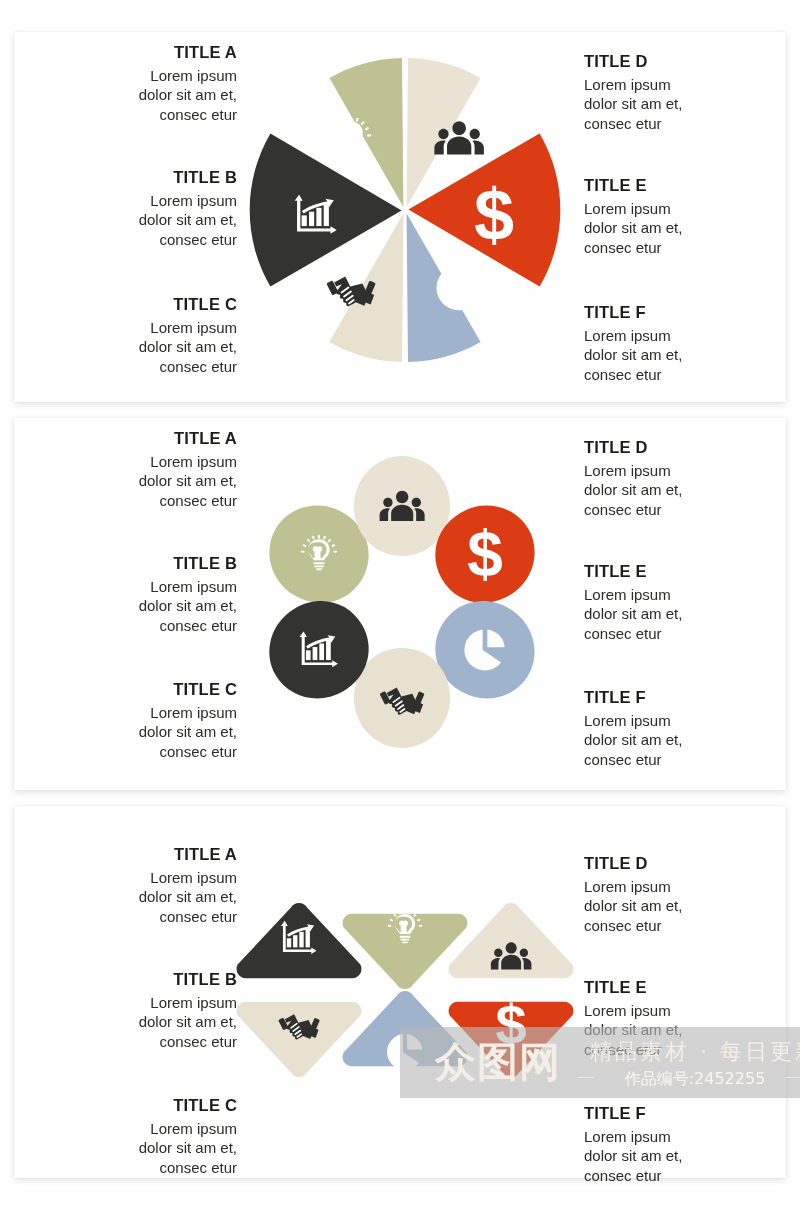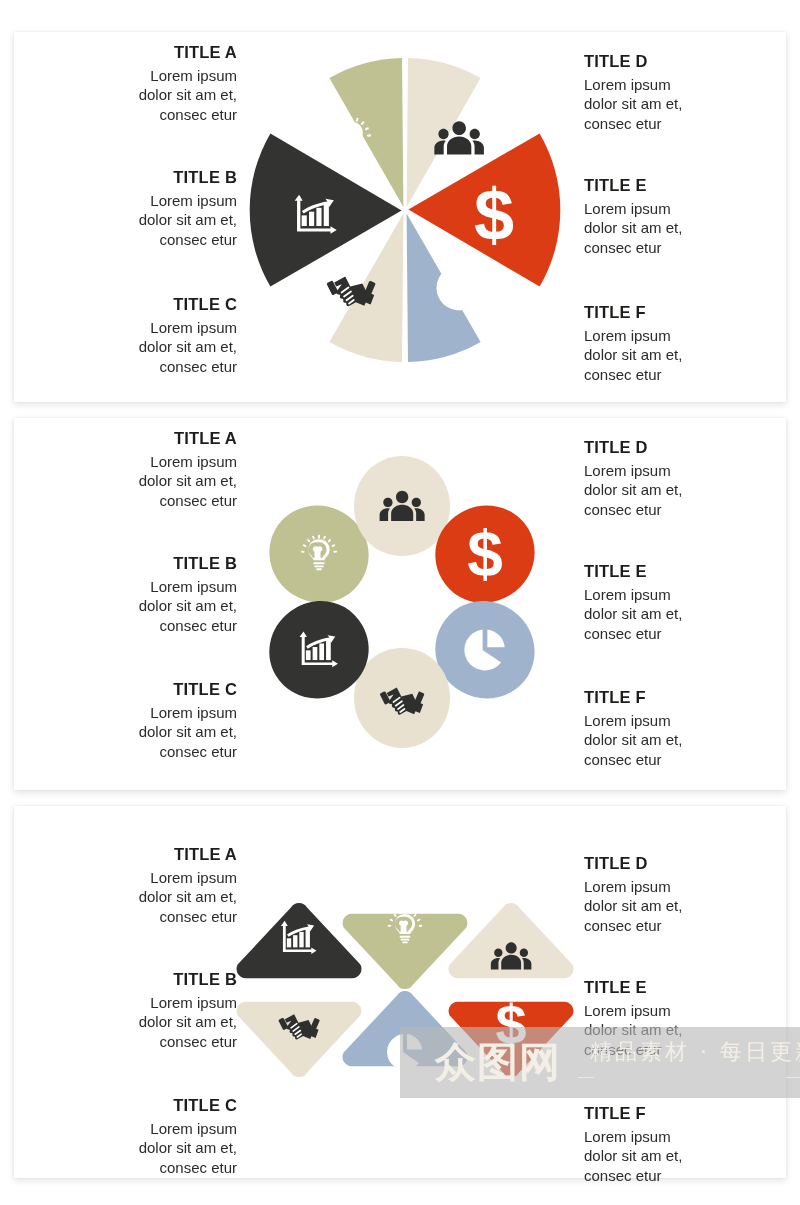--- a/index.html
+++ b/index.html
@@ -533,15 +533,16 @@
     </div>
 
    </div>
   </div>
 
   <div class="watermark">
     <div class="wm-logo">众图网</div>
     <div class="wm-tag">精品素材 · 每日更新</div>
     <div class="wm-rule l"></div>
     <div class="wm-rule r"></div>
+    <div class="wm-code">作品编号:2452255</div>
   </div>
 
 </div>
 
 </body></html>

